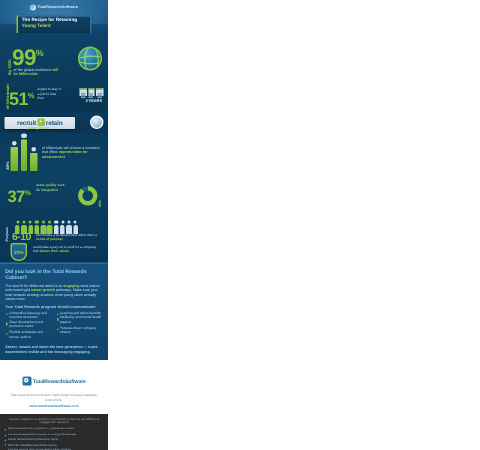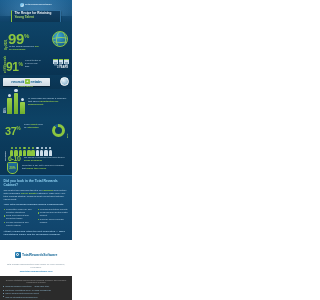--- a/index.html
+++ b/index.html
@@ -484,21 +484,21 @@
     <div class="bignum" style="left:8px; top:7px;"><span>99</span><span class="pct">%</span></div>
     <div class="sub" style="left:9px; top:23px;">
       <span>of the global workforce</span>
       <b>will be Millennials</b>
     </div>
     <div class="globe" style="right:4px; top:9px; width:16px; height:16px;"></div>
   </div>
 
   <div class="band band-2">
     <div class="vlabel" style="left:4px; top:17px;">of Millennials</div>
-    <div class="bignum" style="left:6px; top:2px; font-size:12px; line-height:12px;"><span>91</span><span class="pct" style="font-size:5px;">%</span></div>
+    <div class="bignum" style="left:6px; top:2px; font-size:12px; line-height:12px;"><span>51</span><span class="pct" style="font-size:5px;">%</span></div>
     <div class="sub" style="left:25px; top:3px; width:17px; font-size:2.2px; line-height:2.8px;">expect to stay in a job for less than</div>
     <div class="calendar-group" style="right:3.5px; top:3px;">
       <div class="cal">
           <i></i>
         </div>
       <div class="cal">
           <i></i>
         </div>
       <div class="cal">
           <i></i>

